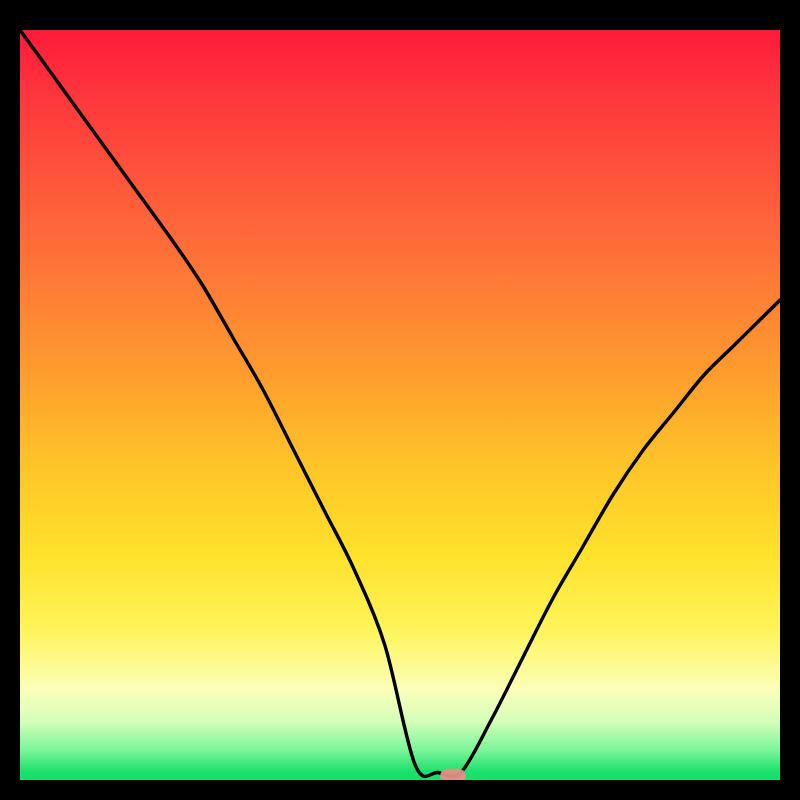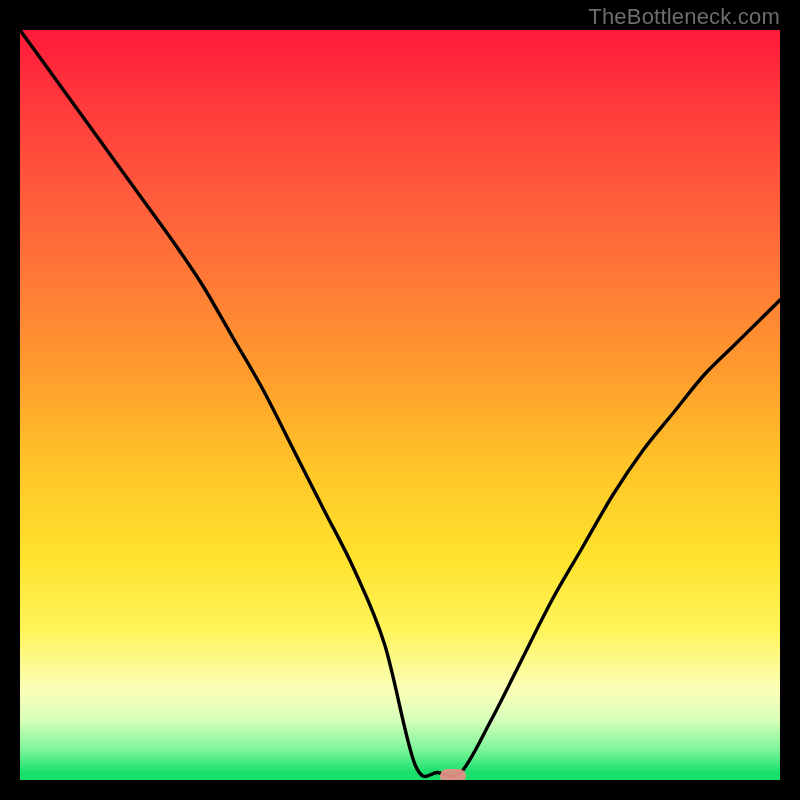--- a/index.html
+++ b/index.html
@@ -64,21 +64,20 @@
     border-radius: 8px;
     background: #e38f85;
     opacity: 0.95;
   }
 </style>
 </head>
 <body>
 
 <div class="frame">
 
-  <div class="watermark">TheBottleneck.com</div>
 
   <div class="plot">
 
     <svg class="curve" viewBox="0 0 760 750" preserveAspectRatio="none">
       <path id="curve-path" fill="none" stroke-width="3.4" stroke-linecap="round" stroke="#000000" d="M 0.0 0.0 C 6.3 8.8, 25.3 35.0, 38.0 52.5 C 50.7 70.0, 63.3 87.5, 76.0 105.0 C 88.7 122.5, 101.3 140.0, 114.0 157.5 C 126.7 175.0, 140.6 193.8, 152.0 210.0 C 163.4 226.3, 172.3 238.8, 182.4 255.0 C 192.5 271.3, 202.7 290.0, 212.8 307.5 C 222.9 325.0, 233.1 341.3, 243.2 360.0 C 253.3 378.8, 263.5 400.0, 273.6 420.0 C 283.7 440.0, 293.9 460.0, 304.0 480.0 C 314.1 500.0, 324.3 517.5, 334.4 540.0 C 344.5 562.5, 354.7 582.5, 364.8 615.0 C 374.9 647.5, 386.3 713.8, 395.2 735.0 C 404.1 756.3, 410.4 741.3, 418.0 742.5 C 425.6 743.8, 431.9 751.3, 440.8 742.5 C 449.7 733.8, 461.1 708.8, 471.2 690.0 C 481.3 671.3, 491.5 650.0, 501.6 630.0 C 511.7 610.0, 521.9 588.8, 532.0 570.0 C 542.1 551.3, 552.3 535.0, 562.4 517.5 C 572.5 500.0, 582.7 481.3, 592.8 465.0 C 602.9 448.8, 613.1 433.8, 623.2 420.0 C 633.3 406.3, 643.5 395.0, 653.6 382.5 C 663.7 370.0, 673.9 356.3, 684.0 345.0 C 694.1 333.8, 704.3 325.0, 714.4 315.0 C 724.5 305.0, 737.2 292.5, 744.8 285.0 C 752.4 277.5, 757.5 272.5, 760.0 270.0"></path>
     </svg>
 
     <div id="min-marker" class="marker" style="left: 420.2px; top: 739.25px; background: rgb(227, 143, 133);"></div>
 
   </div>

